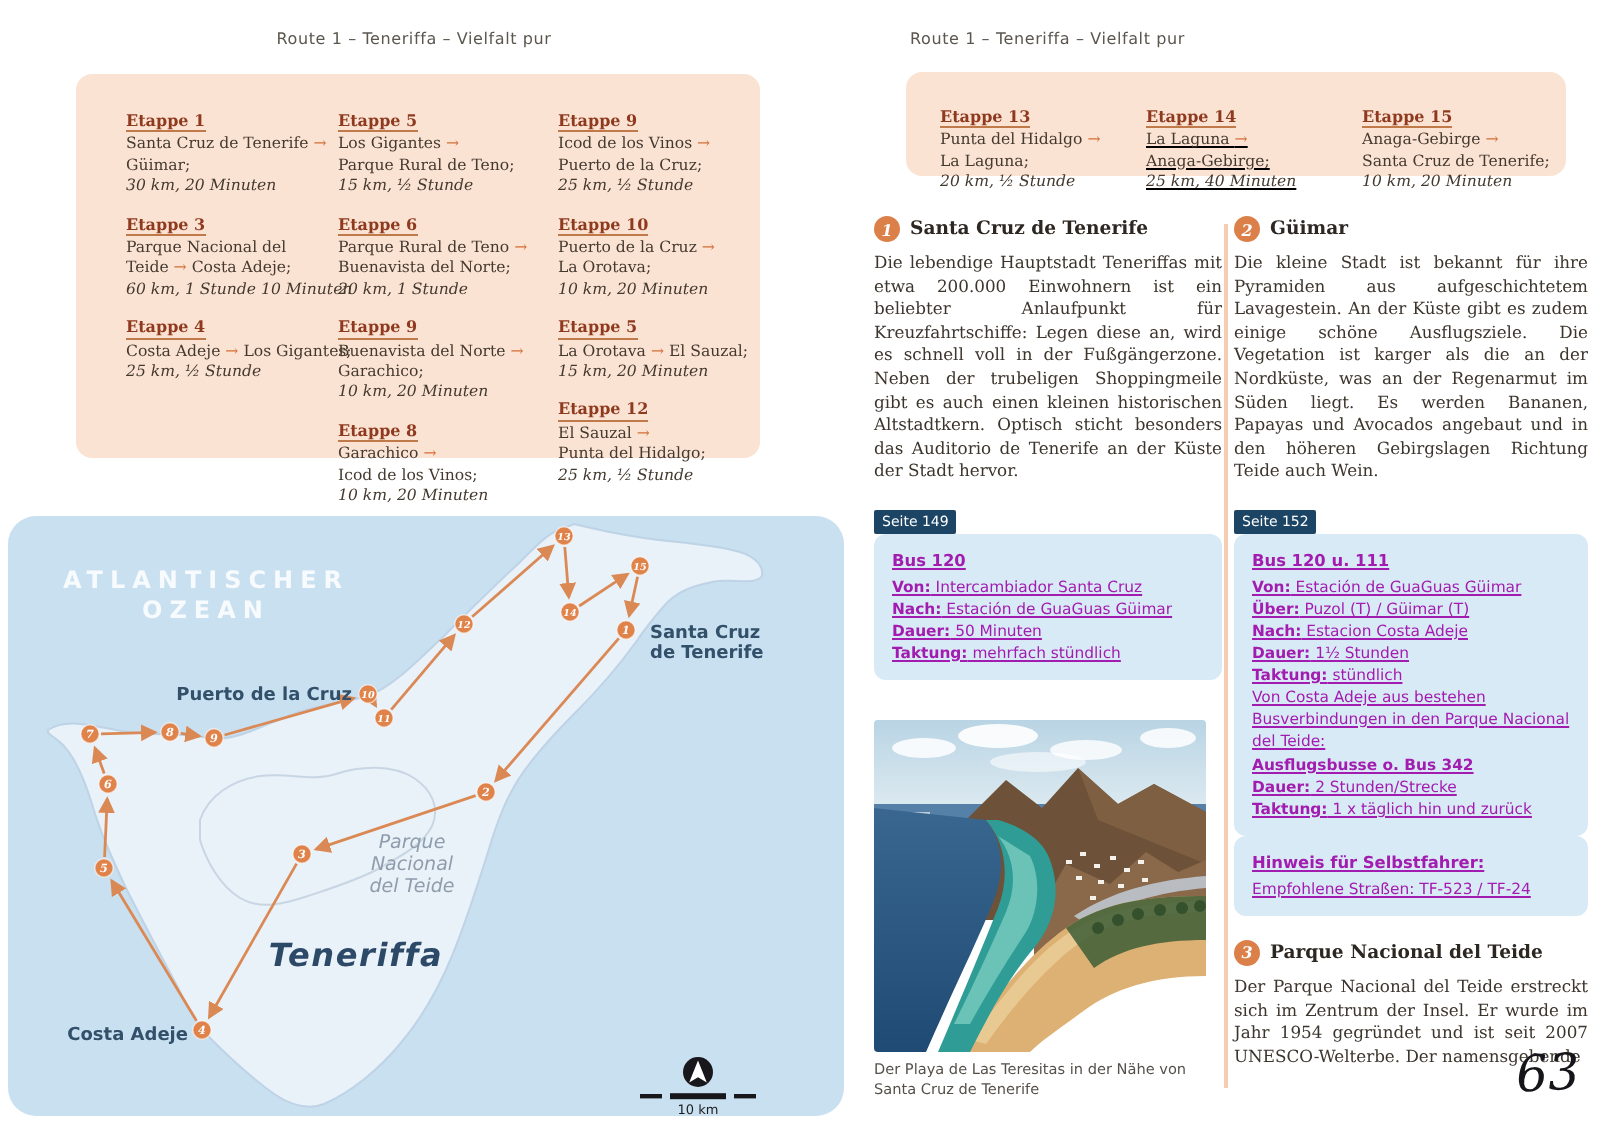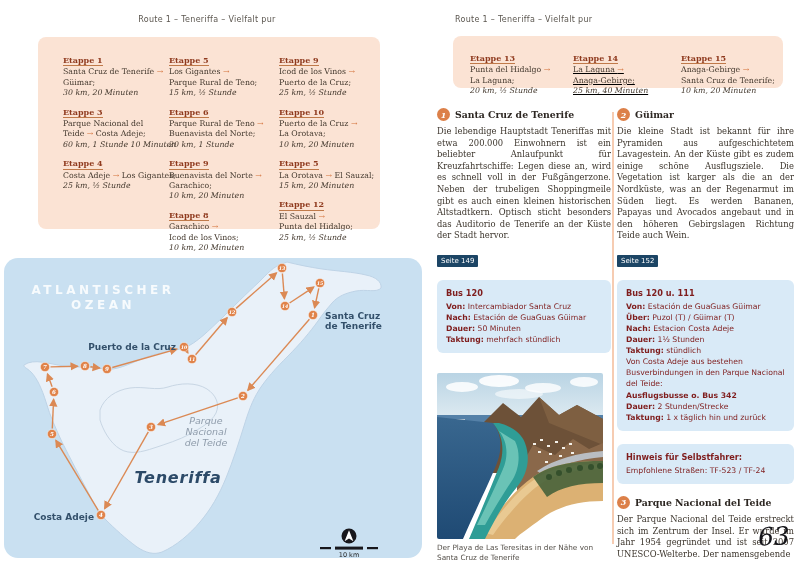--- a/index.html
+++ b/index.html
@@ -48,22 +48,22 @@
   .col{position:absolute;top:108px;}
   .col-a{left:437px;width:174px;}
   .col-b{left:617px;width:177px;}
   .sec-head{display:flex;align-items:center;gap:5px;margin:0 0 5px 0;}
   .num{width:13px;height:13px;border-radius:50%;background:#dc8049;color:#fff;
        font:italic bold 8px "DejaVu Serif",serif;display:flex;align-items:center;justify-content:center;flex:0 0 13px;}
   .sec-title{font-weight:bold;font-size:9.3px;color:#2d2722;}
   p.body{margin:0 0 6px 0;font-size:8.4px;line-height:11.6px;text-align:justify;color:#3c352c;}
   .badge{display:inline-block;background:#1c4565;color:#ffffff;font:7px "DejaVu Sans",sans-serif;
          padding:1.5px 4px 2px 4px;border-radius:1px;}
-  .busbox{background:#d9eaf7;border-radius:6px;padding:8px 9px;margin-top:13px;
-          font-family:"DejaVu Sans",sans-serif;color:#7f1d1d;}
+  .busbox{background:#d9eaf7;border-radius:6px;padding:8px 9px;
+          font-family:"DejaVu Sans",sans-serif;color:#a21caf;text-decoration:underline;}
   .bb-title{font-weight:bold;font-size:8.2px;margin-bottom:3px;}
   .bb-row{font-size:7.7px;line-height:11px;white-space:nowrap;}
   .bb-note{font-size:7.7px;line-height:11px;}
   .bb-sub{font-weight:bold;font-size:7.7px;line-height:11px;margin-top:1px;}
   .photo{margin-top:20px;width:166px;height:166px;border-radius:2px;overflow:hidden;}
   .caption{margin-top:4px;font:7.3px/9.6px "DejaVu Sans",sans-serif;color:#55504a;width:166px;}
   .pagenum{position:absolute;left:758px;top:522px;font:italic 25px "DejaVu Serif",serif;color:#15151a;
            transform:rotate(-3deg);}
 </style>
 </head>

